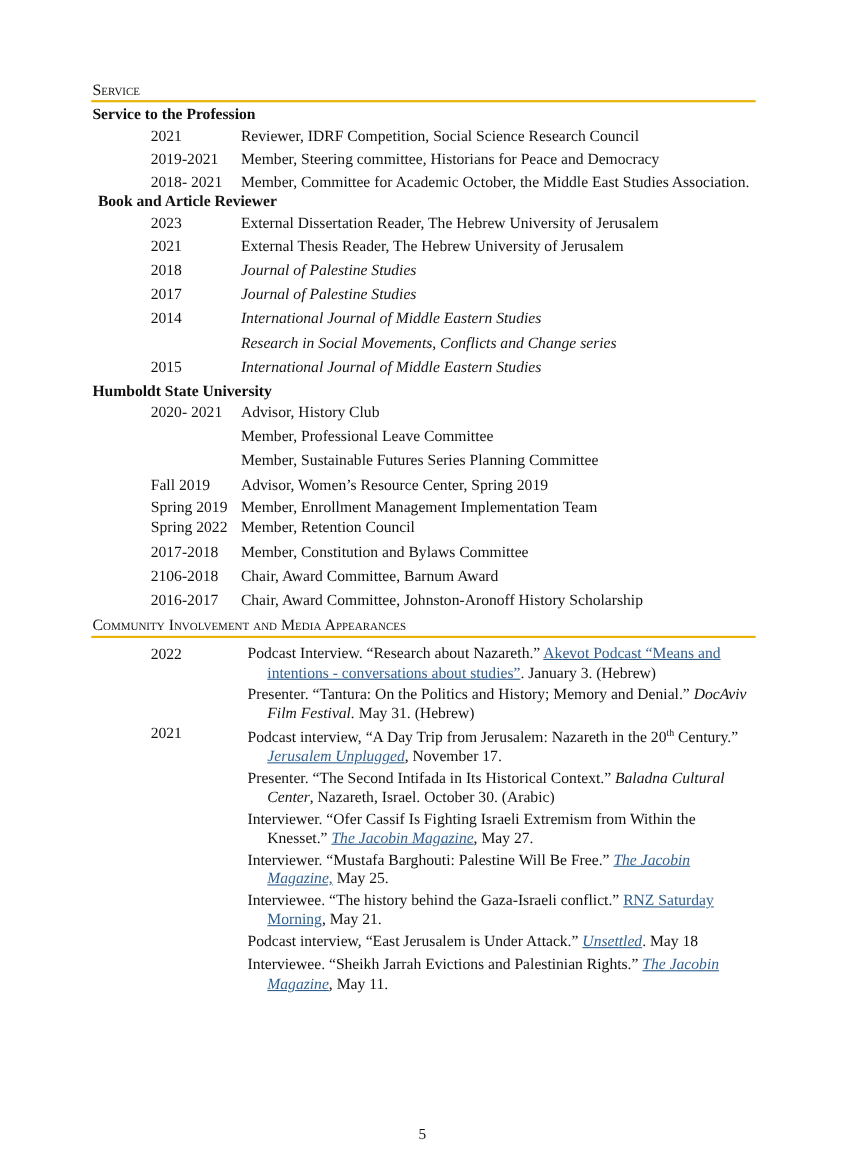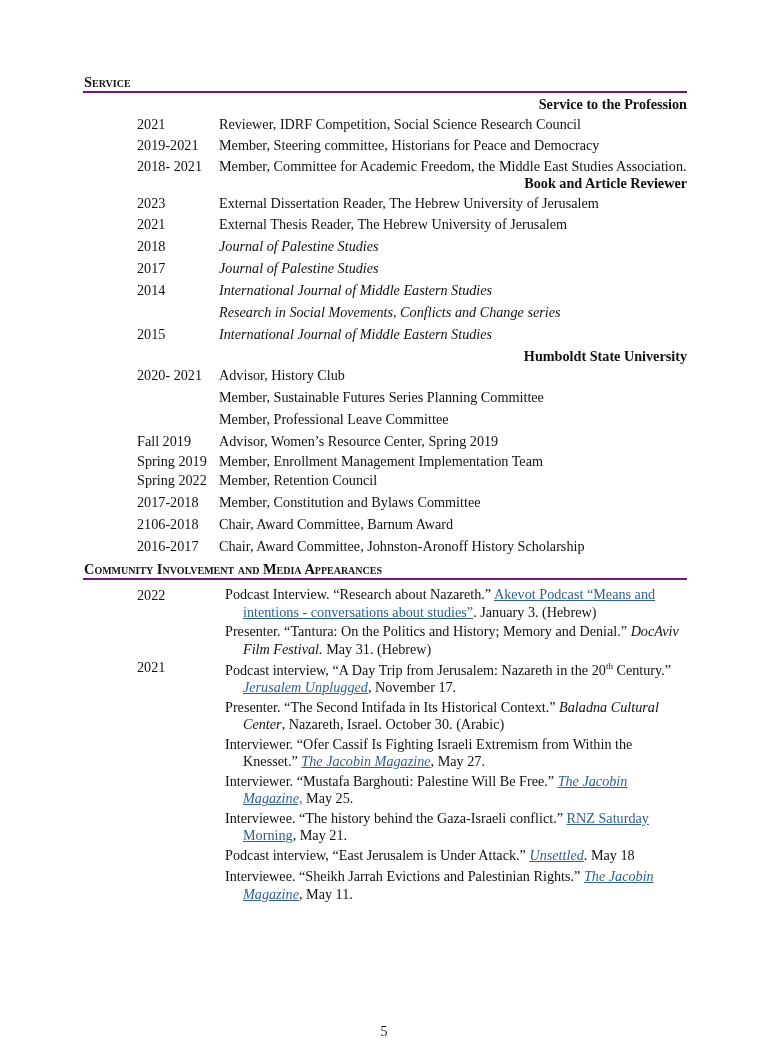--- a/index.html
+++ b/index.html
@@ -3,25 +3,25 @@
 <meta charset="utf-8">
 <style>
   html, body { margin: 0; padding: 0; background: #ffffff; }
   body {
     width: 768px; height: 1059px; position: relative; overflow: hidden;
     font-family: "Liberation Serif", "DejaVu Serif", serif;
     color: #111111; font-size: 14.2px;
   }
   .page { position: absolute; left: 83px; top: 74px; width: 604px; }
   .section-title {
-    font-size: 14.4px; font-weight: bold; font-variant: small-caps;
+    font-size: 14.4px; font-weight: normal; font-variant: small-caps;
     line-height: 17px; padding-left: 1px;
-    border-bottom: 2px solid #701a75; padding-bottom: 0;
+    border-bottom: 2px solid #eab308; padding-bottom: 0;
   }
-  .subhead { font-weight: bold; line-height: 17px; padding-left: 1px; text-align: right; }
+  .subhead { font-weight: bold; line-height: 17px; padding-left: 1px; }
   .row { display: flex; line-height: 18px; margin-left: 48px; }
   .row .yr { width: 88px; flex: 0 0 88px; padding-left: 6px; box-sizing: border-box; }
   .row .desc { flex: 1; }
   .hang { padding-left: 18px; text-indent: -18px; }
   i { font-style: italic; font-family: Liberation Serif, serif; }
   a.lnk { color: #2f5f8f; text-decoration: underline; }
   .page-num { position: absolute; top: 1024px; left: 0; width: 768px; text-align: center; font-size: 14px; }
   .cm .yr { width: 94px; flex: 0 0 94px; padding-left: 6px; }
   .cm .desc .item { line-height: 17.5px; }
 </style>
@@ -37,21 +37,21 @@
     <div class="row" style="margin-top:2px">
         <span class="yr">2021</span>
         <span class="desc">Reviewer, IDRF Competition, Social Science Research Council</span>
       </div>
     <div class="row" style="margin-top:3px">
         <span class="yr">2019-2021</span>
         <span class="desc">Member, Steering committee, Historians for Peace and Democracy</span>
       </div>
     <div class="row" style="margin-top:3px">
         <span class="yr">2018- 2021</span>
-        <span class="desc hang">Member, Committee for Academic Freedom, the Middle East Studies Association.</span>
+        <span class="desc hang">Member, Committee for Academic October, the Middle East Studies Association.</span>
       </div>
   </div>
 
   <div class="subhead" style="margin-left:5px">Book and Article Reviewer</div>
   <div>
     <div class="row" style="margin-top:2px">
         <span class="yr">2023</span>
         <span class="desc">External Dissertation Reader, The Hebrew University of Jerusalem</span>
       </div>
     <div class="row" style="margin-top:3px">
@@ -83,25 +83,25 @@
   </div>
 
   <div class="subhead" style="margin-top:5px">Humboldt State University</div>
   <div>
     <div class="row" style="margin-top:1px">
         <span class="yr">2020- 2021</span>
         <span class="desc">Advisor, History Club</span>
       </div>
     <div class="row" style="margin-top:4px">
         <span class="yr"></span>
-        <span class="desc">Member, Sustainable Futures Series Planning Committee</span>
+        <span class="desc">Member, Professional Leave Committee</span>
       </div>
     <div class="row" style="margin-top:4px">
         <span class="yr"></span>
-        <span class="desc">Member, Professional Leave Committee</span>
+        <span class="desc">Member, Sustainable Futures Series Planning Committee</span>
       </div>
     <div class="row" style="margin-top:4px">
         <span class="yr">Fall 2019</span>
         <span class="desc">Advisor, Women’s Resource Center, Spring 2019</span>
       </div>
     <div class="row" style="margin-top:2px">
         <span class="yr">Spring 2019</span>
         <span class="desc">Member, Enrollment Management Implementation Team</span>
       </div>
     <div class="row" style="margin-top:1px">

